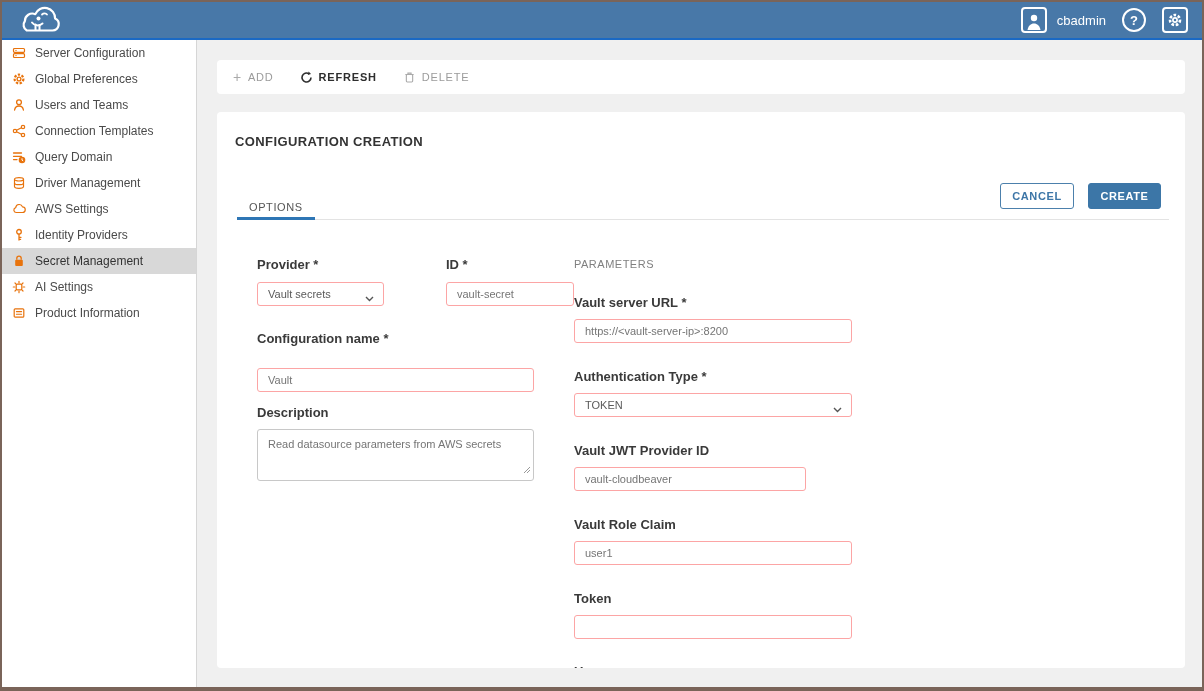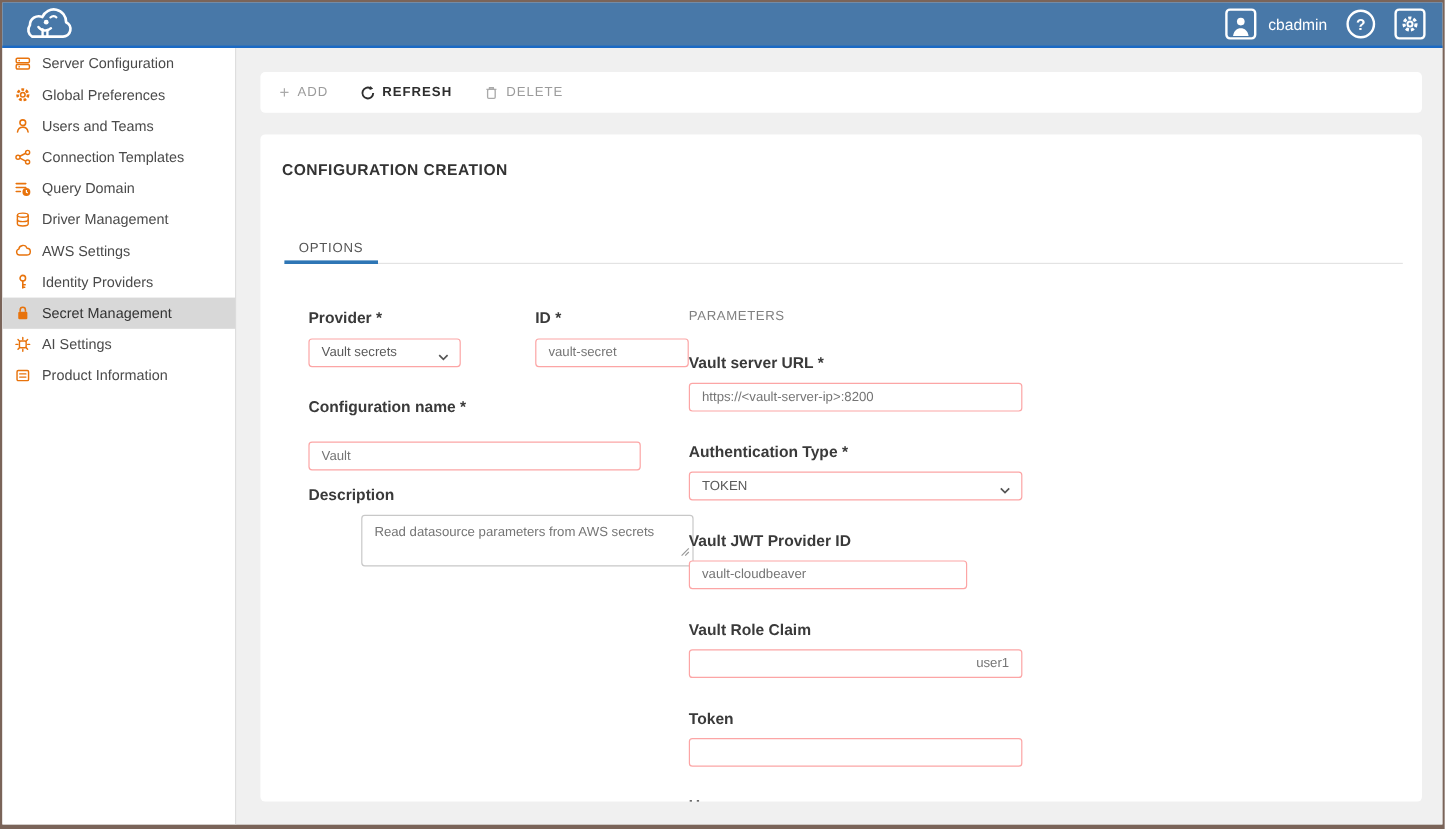--- a/index.html
+++ b/index.html
@@ -97,21 +97,21 @@
   
   .f-label { position: absolute; font-size: 13px; font-weight: bold; color: #3A3A3A; white-space: nowrap; }
   .f-section { position: absolute; font-size: 11px; letter-spacing: 0.5px; color: #808080; }
   .f-input, .f-select {
     position: absolute; height: 24px; border: 1px solid #fca5a5; border-radius: 3px;
     background: #fff; font-size: 11px; color: #757575; padding: 0 10px;
     font-family: inherit; outline: none;
   }
   .f-select { display: flex; align-items: center; color: #5A5A5A; cursor: pointer; }
   .f-select .chev { position: absolute; right: 9px; top: 9px; }
-  .ta-wrap { position: absolute; width: 277px; height: 43px; margin-left: 44px; }
+  .ta-wrap { position: absolute; width: 277px; height: 52px; }
   .ta-wrap textarea {
     width: 100%; height: 100%; border: 1px solid #C8C8C8; border-radius: 3px;
     resize: none; font-family: inherit; font-size: 11px; color: #757575;
     padding: 8px 10px 0; outline: none;
   }
   .resize-handle { position: absolute; right: 3px; bottom: 3px; }
 </style>
 </head>
 <body>
 
@@ -294,20 +294,24 @@
                 <rect x="3.6" y="3.8" width="6.8" height="8" rx="1" fill="none" stroke="#AAA" stroke-width="1.2"></rect>
               </svg>
             </span>
           <span>DELETE</span>
         </button>
       </div>
 
       <div class="panel">
         <div class="panel-title">CONFIGURATION CREATION</div>
 
+        <div class="action-btns">
+          <button class="btn btn-cancel">CANCEL</button>
+          <button class="btn btn-create">CREATE</button>
+        </div>
 
         <div class="tabs-line"></div>
         <div class="tab">OPTIONS</div>
 
         <div class="f-label" style="left:40px; top:145px;">Provider *</div>
         <div class="f-select" style="left:40px; top:170px; width:127px;">
           <span>Vault secrets</span>
           <span class="chev"><svg width="9" height="6" viewBox="0 0 9 6">
                 <path d="M1 1l3.5 3.5L8 1" fill="none" stroke="#555" stroke-width="1.4"></path>
               </svg></span>
@@ -337,21 +341,21 @@
           <span>TOKEN</span>
           <span class="chev"><svg width="9" height="6" viewBox="0 0 9 6">
                 <path d="M1 1l3.5 3.5L8 1" fill="none" stroke="#555" stroke-width="1.4"></path>
               </svg></span>
         </div>
 
         <div class="f-label" style="left:357px; top:331px;">Vault JWT Provider ID</div>
         <input class="f-input" style="left: 357px; top: 355px; width: 232px;" value="vault-cloudbeaver">
 
         <div class="f-label" style="left:357px; top:405px;">Vault Role Claim</div>
-        <input class="f-input" style="left: 357px; top: 429px; width: 278px; text-align: right;" value="user1">
+        <input class="f-input" style="left: 357px; top: 429px; width: 278px;" value="user1">
 
         <div class="f-label" style="left:357px; top:479px;">Token</div>
         <input class="f-input" style="left: 357px; top: 503px; width: 278px;" value="">
 
         <div class="f-label" style="left:357px; top:552px;">Username</div>
       </div>
 
     </div>
   </div>
 </div>

